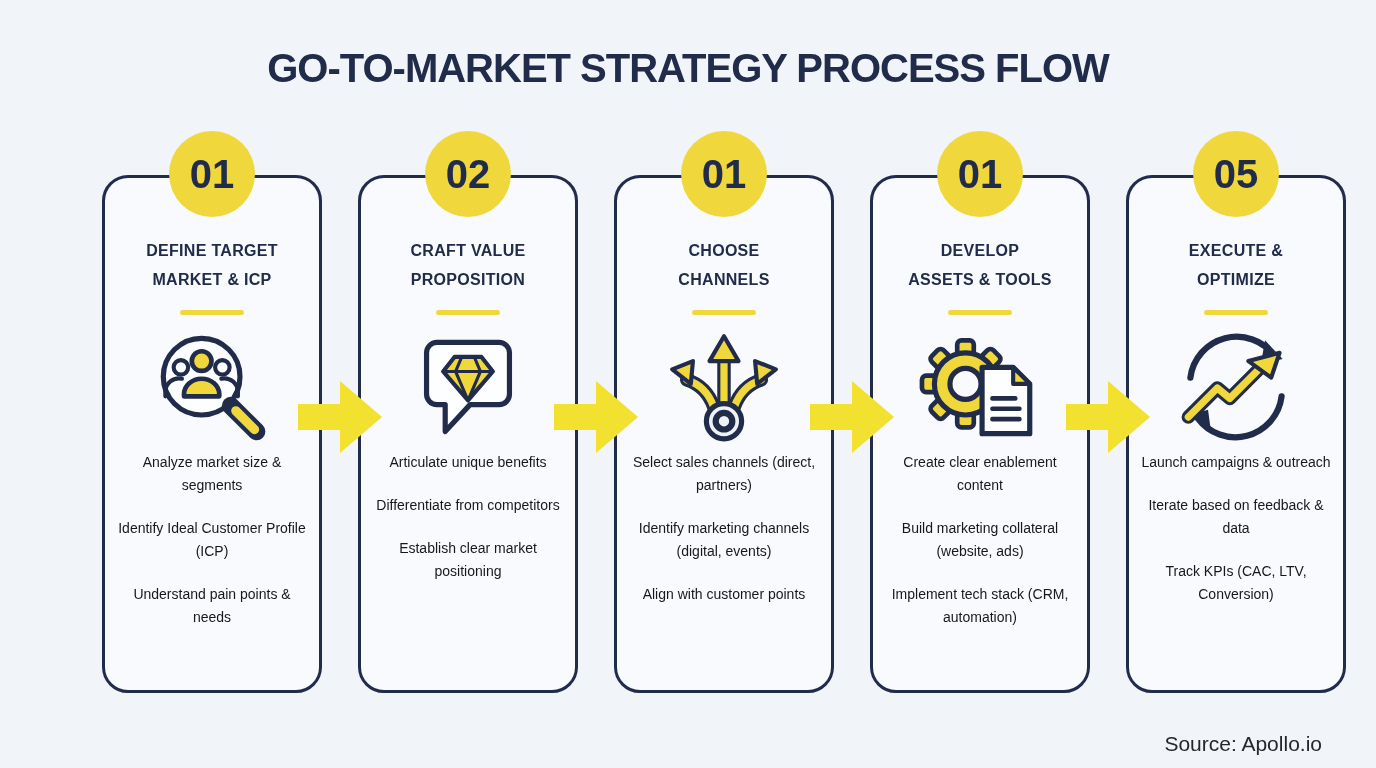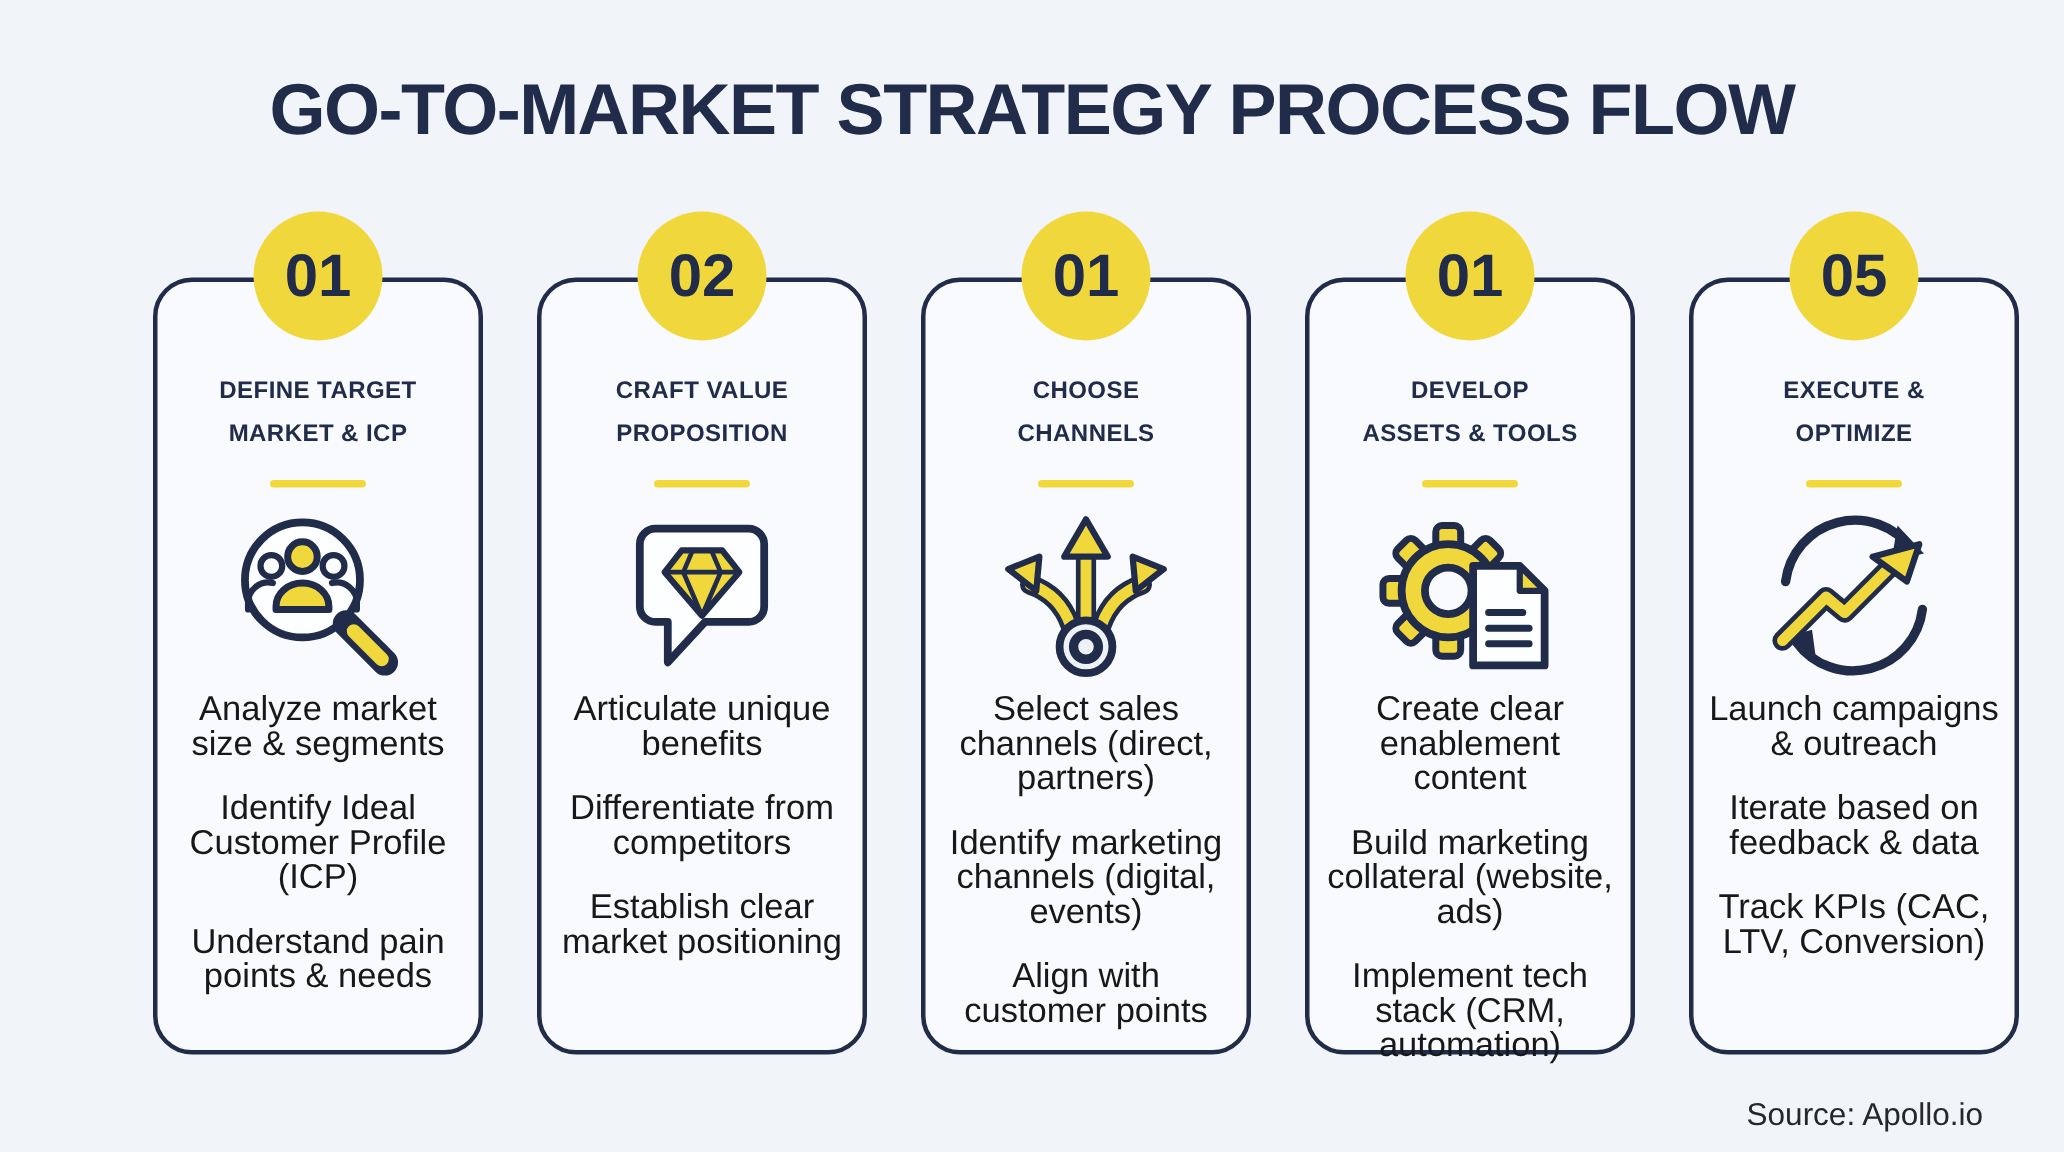--- a/index.html
+++ b/index.html
@@ -15,31 +15,31 @@
   body{
     background:var(--bg);
     font-family:"Liberation Sans", sans-serif;
     color:var(--text);
     overflow:hidden;
     position:relative;
   }
   .page-title{
     text-align:center;
     margin-top:46px;
-    font-size:48px;
+    font-size:40px;
     font-weight:bold;
     letter-spacing:-1px;
     color:var(--navy);
   }
   #flow{
     position:relative;
     width:1228px;
     margin:40px auto 0 auto;
     display:flex;
-    align-items:flex-end;
+    align-items:flex-start;
     padding-left:28px;
   }
   .step{
     position:relative;
     width:220px;
     flex:0 0 220px;
   }
   .badge{
     position:absolute;
     top:0;
@@ -83,21 +83,21 @@
   .icon-slot{
     height:120px;
     margin-top:12px;
     display:flex;
     align-items:center;
     justify-content:center;
   }
   .icon-slot svg{width:126px;height:114px;}
   .items{margin-top:4px;}
   .item{
-    font-size:23px;
+    font-size:14px;
     line-height:23px;
     margin-bottom:20px;
     color:var(--text);
   }
   .arrow-slot{
     position:relative;
     width:36px;
     flex:0 0 36px;
     height:1px;
   }

